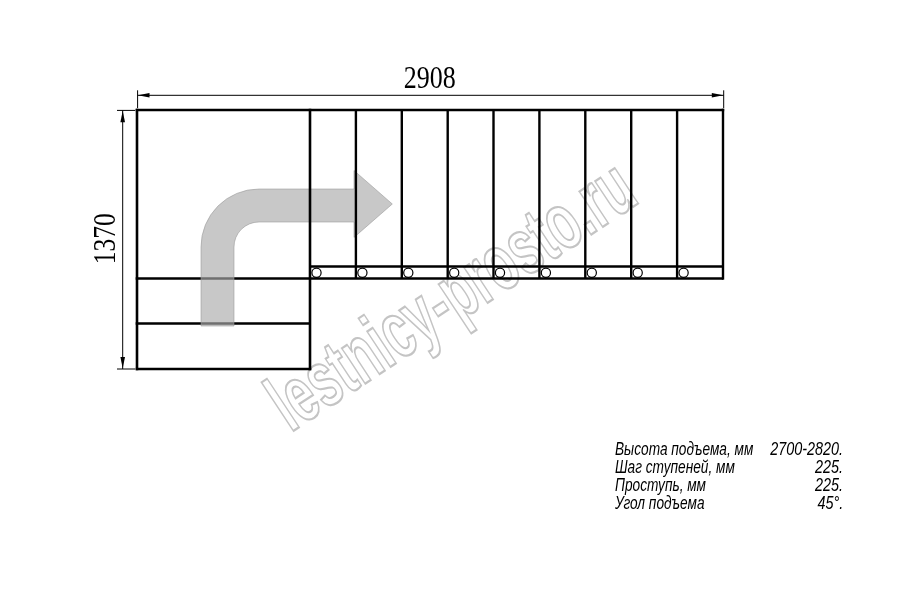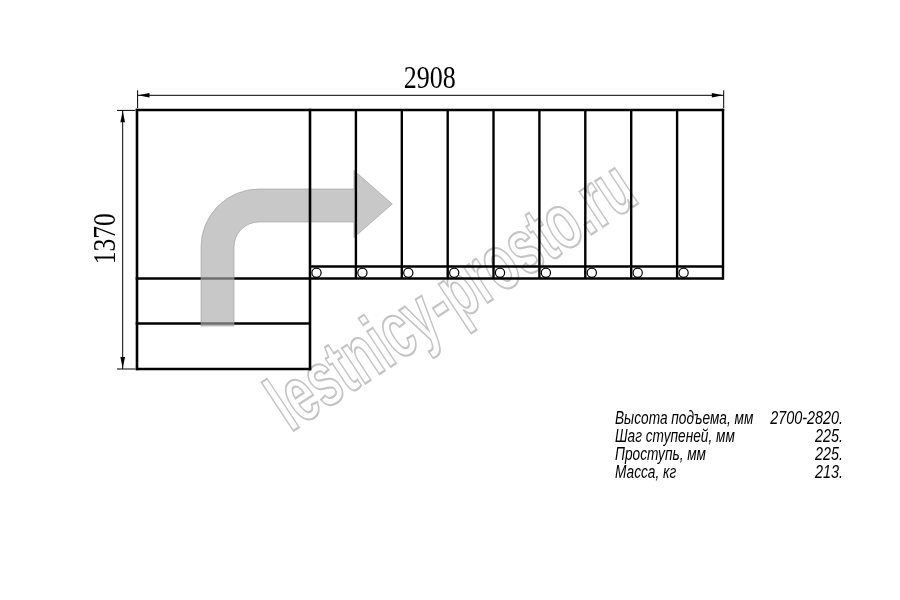--- a/index.html
+++ b/index.html
@@ -1,17 +1,17 @@
 <!DOCTYPE html>
 <html><head>
 <meta charset="utf-8">
 <style>
 html,body{margin:0;padding:0;width:900px;height:600px;background:#ffffff;overflow:hidden;}
 body{font-family:"Liberation Sans",sans-serif;}
-.specs{position:absolute;left:615px;top:409px;width:228px;font-style:italic;font-size:18px;line-height:18.05px;color:#000;}
+.specs{position:absolute;left:615px;top:440px;width:228px;font-style:italic;font-size:18px;line-height:18.05px;color:#000;}
 .specs .row{position:relative;white-space:nowrap;}
 .specs .row span{display:inline-block;transform:scaleX(0.76);transform-origin:0 0;}
 .specs .row span.v{position:absolute;right:0;top:0;transform:scaleX(0.80);transform-origin:100% 0;}
 </style>
 </head>
 <body>
 
 <svg width="900" height="600" viewBox="0 0 900 600" xmlns="http://www.w3.org/2000/svg">
 
   <g transform="translate(456,302) rotate(-33.4)">
@@ -98,16 +98,16 @@
 
 <div class="specs">
 
   <div class="row"><span>Высота подъема, мм</span><span class="v">2700-2820.</span></div>
 
 
   <div class="row"><span>Шаг ступеней, мм</span><span class="v">225.</span></div>
 
   <div class="row"><span>Проступь, мм</span><span class="v">225.</span></div>
 
+  <div class="row"><span>Угол подъема</span><span class="v">45°.</span></div>
 
-  <div class="row"><span>Масса, кг</span><span class="v">213.</span></div>
 </div>
 
 
 </body></html>

